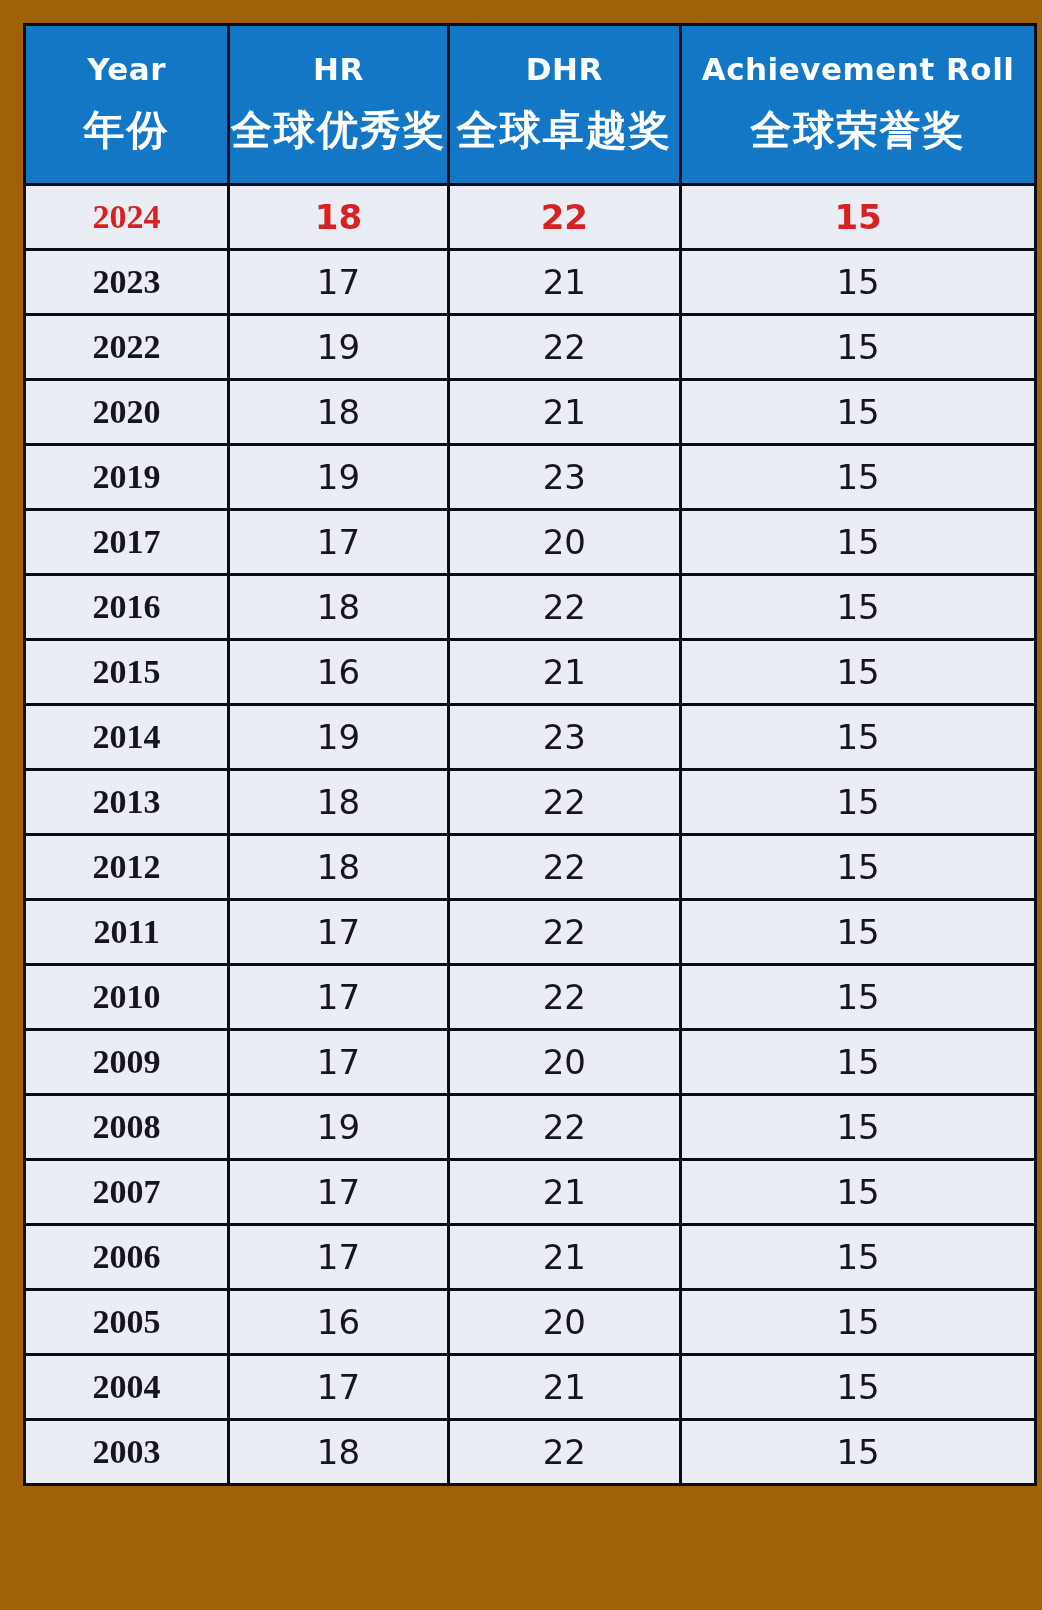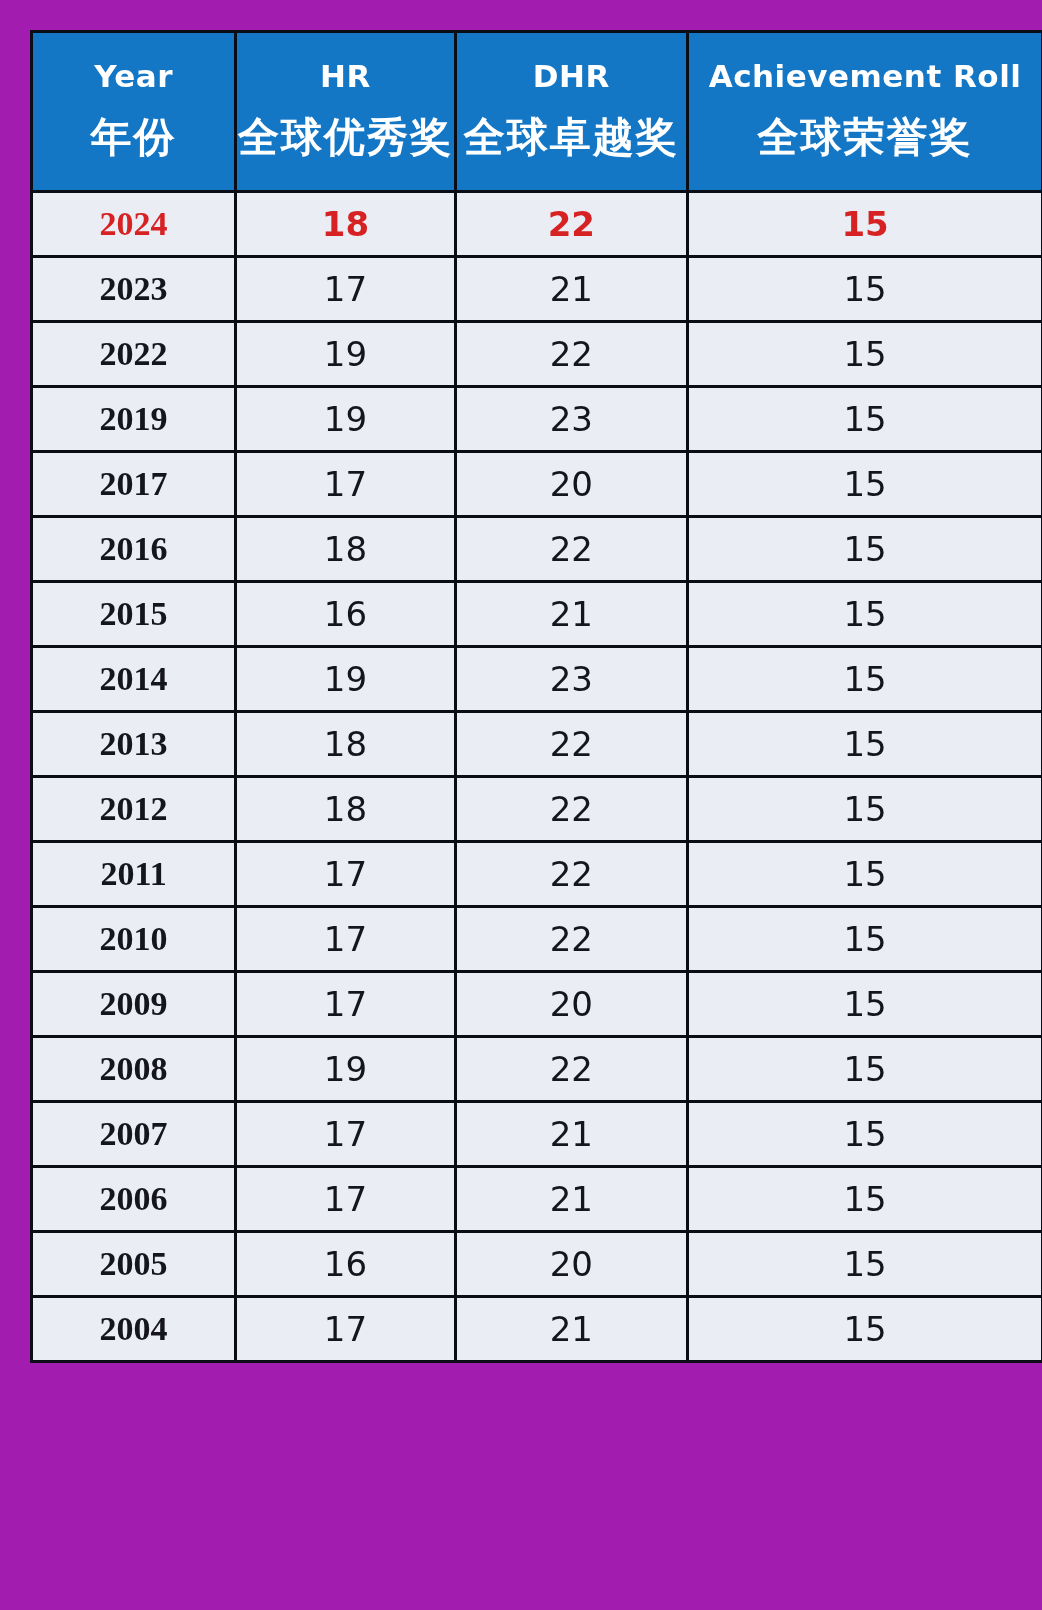--- a/index.html
+++ b/index.html
@@ -5,22 +5,22 @@
   * { box-sizing: border-box; }
   html, body {
     margin: 0;
     padding: 0;
     background: #ffffff;
     font-family: "DejaVu Sans", "Liberation Sans", sans-serif;
   }
   .page {
     width: 1042px;
     min-height: 1610px;
-    background: #a21caf;
-    padding: 30px;
+    background: #a16207;
+    padding: 23px;
   }
   table.awards {
     width: 1014px;
     border-collapse: collapse;
     table-layout: fixed;
   }
   table.awards th,
   table.awards td {
     border: 3px solid #0b0d16;
     text-align: center;
@@ -110,20 +110,26 @@
           <td>21</td>
           <td>15</td>
         </tr>
         <tr class="data-row">
           <td class="year">2022</td>
           <td>19</td>
           <td>22</td>
           <td>15</td>
         </tr>
         <tr class="data-row">
+          <td class="year">2020</td>
+          <td>18</td>
+          <td>21</td>
+          <td>15</td>
+        </tr>
+        <tr class="data-row">
           <td class="year">2019</td>
           <td>19</td>
           <td>23</td>
           <td>15</td>
         </tr>
         <tr class="data-row">
           <td class="year">2017</td>
           <td>17</td>
           <td>20</td>
           <td>15</td>
@@ -199,15 +205,21 @@
           <td>16</td>
           <td>20</td>
           <td>15</td>
         </tr>
         <tr class="data-row">
           <td class="year">2004</td>
           <td>17</td>
           <td>21</td>
           <td>15</td>
         </tr>
+        <tr class="data-row">
+          <td class="year">2003</td>
+          <td>18</td>
+          <td>22</td>
+          <td>15</td>
+        </tr>
       </tbody>
   </table>
 </div>
 
 </body></html>

